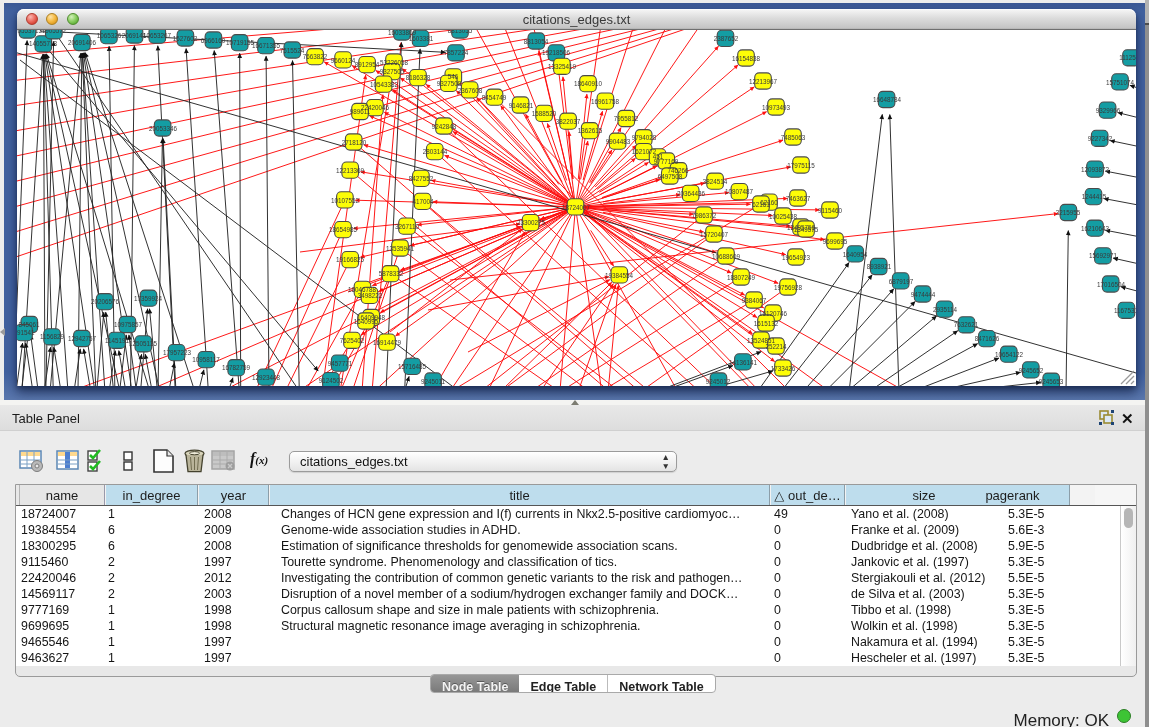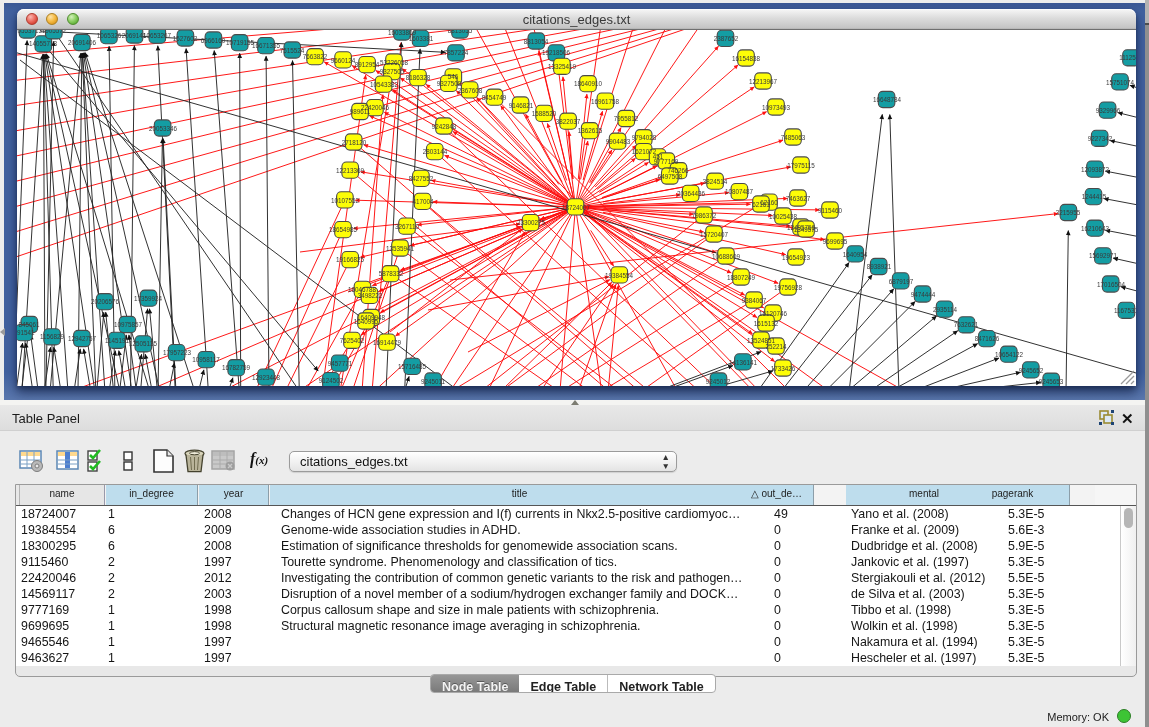--- a/index.html
+++ b/index.html
@@ -19,33 +19,33 @@
 #panel{position:absolute;left:0;top:405px;width:1144.5px;height:322px;background:#ececec}
 #ptitle{position:absolute;left:0;top:0;width:100%;height:26px;background:linear-gradient(#e8e8e8,#ddd);border-bottom:1px solid #d0d0d0}
 #ptitle span{position:absolute;left:12px;top:6px;font-size:13px;color:#1b1b1b}
 #pclose{position:absolute;right:11px;top:5px;font-size:15px;font-weight:bold;color:#111}
 #toolbar{position:absolute;left:0;top:27px;width:100%;height:52px}
 .ticon{position:absolute;top:17px}
 #combo{position:absolute;left:289px;top:46px;width:388px;height:21px;border:1px solid #9b9b9b;border-radius:5px;background:linear-gradient(#ffffff,#efefef 60%,#e4e4e4);box-shadow:0 1px 1px rgba(0,0,0,0.12);font-size:13px;color:#111;padding:2px 0 0 10px}
 #combo .arrows{position:absolute;right:6px;top:1px;font-size:8.5px;line-height:9px;color:#333;text-align:center}
 #tablebox{position:absolute;left:15px;top:79px;width:1122px;height:193px;border:1px solid #9a9a9a;border-radius:0 0 5px 5px;background:#e8e8e8;overflow:hidden}
 #thead{position:absolute;left:0;top:0;width:100%;height:21px;background:#f3f3f3;border-bottom:1px solid #555}
-.th{position:absolute;top:0;height:20px;background:#bedded;border-right:1px solid #8c9ea9;font-size:10px;color:#1d1d1d;text-align:center;padding-top:3px}
+.th{position:absolute;top:0;height:20px;background:#bedded;border-right:1px solid #8c9ea9;font-size:13px;color:#1d1d1d;text-align:center;padding-top:3px}
 #tbody{position:absolute;left:0;top:21px;width:1105px;height:160px;background:#fff}
 .tr{position:relative;height:16px;font-size:12.4px;color:#151515;white-space:nowrap}
 .tr div{position:absolute;top:1px;overflow:hidden}
 .c0{left:5px;width:82px}.c1{left:92px;width:80px}.c2{left:188px;width:60px}
 .c3{left:265px;width:500px}.c4{left:758px;width:70px}.c5{left:835px;width:155px}.c6{left:992px;width:90px}
 #vscroll{position:absolute;right:0;top:21px;width:16px;height:160px;background:linear-gradient(90deg,#fff,#f0f0f0);border-left:1px solid #c9c9c9}
 #vthumb{position:absolute;left:3px;top:2px;width:9px;height:20px;border-radius:5px;background:#b6b6b6}
 #tabs{position:absolute;left:430px;top:269px;height:19px;display:flex;border:1px solid #a9a9a9;border-radius:4px;overflow:hidden;background:#fff;font-size:12.5px;font-weight:bold}
 #tabs .tab{padding:5px 11px 0 11px;color:#222}
 #tabs .sel{background:linear-gradient(#979797,#7a7a7a);color:#f3f3f3;text-shadow:0 -1px 0 #5a5a5a}
 #tabs .t2{border-left:1px solid #bbb}
-#status{position:absolute;left:0;top:705px;width:1144px;height:22px;font-size:11px;color:#222}
+#status{position:absolute;left:0;top:705px;width:1144px;height:22px;font-size:17px;color:#222}
 #status span{position:absolute;right:35px;top:6px}
 #memdot{position:absolute;right:13px;top:4px;width:14px;height:14px;border-radius:50%;background:#3dc435;border:1px solid #2c7d26}
 </style></head><body>
 <div id="desktop">
   <div id="win">
     <div id="titlebar">
         <div class="tl" id="tl1"></div>
         <div class="tl" id="tl2"></div>
         <div class="tl" id="tl3"></div>
         <div id="title">citations_edges.txt</div>
@@ -652,22 +652,22 @@
     <div id="pclose">✕</div>
   </div>
   <div id="combo">citations_edges.txt<div class="arrows">▲<br>▼</div></div>
   <div id="tablebox">
     <div id="thead">
       <div class="th" style="left:0;width:4px;background:#e8e8e8;border-right:1px solid #b5b5b5"></div>
       <div class="th" style="left:4px;width:85px;background:#e6e6e6;border-right:1px solid #99a">name</div>
       <div class="th" style="left:90px;width:92px">in_degree</div>
       <div class="th" style="left:183px;width:70px">year</div>
       <div class="th" style="left:254px;width:500px">title</div>
-      <div class="th" style="left:724px;width:74px">△ out_de…</div>
-      <div class="th" style="left:830px;width:157px">mental</div>
+      <div class="th" style="left:755px;width:74px">△ out_de…</div>
+      <div class="th" style="left:830px;width:157px">size</div>
       <div class="th" style="left:940px;width:114px">pagerank</div>
       <div class="th" style="left:1079px;width:41px;background:#f6f6f6;border-right:none"></div>
     </div>
     <div id="tbody">
         <div class="tr">
           <div class="c0">18724007</div>
           <div class="c1">1</div>
           <div class="c2">2008</div>
           <div class="c3">Changes of HCN gene expression and I(f) currents in Nkx2.5-positive cardiomyoc…</div>
           <div class="c4">49</div>

